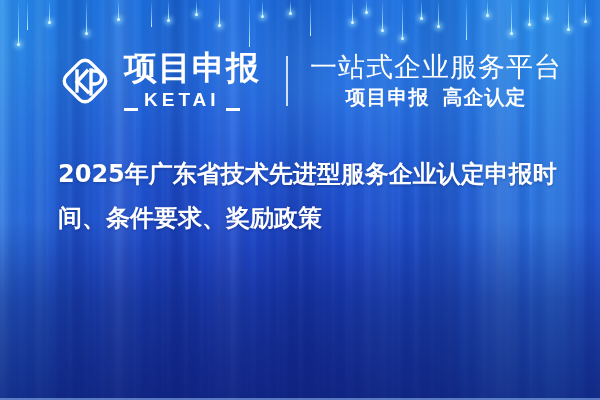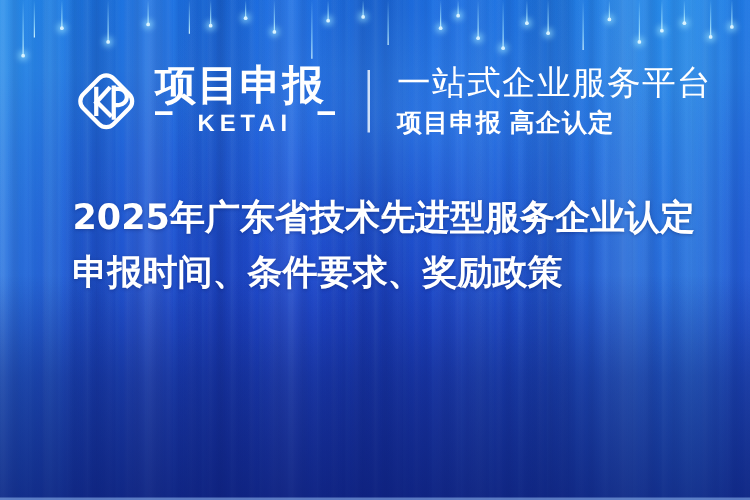--- a/index.html
+++ b/index.html
@@ -163,23 +163,23 @@
     font-size: 33px;
     line-height: 1.04;
     font-weight: 700;
     color: #ffffff;
     letter-spacing: 1px;
     white-space: nowrap;
     font-family: "DejaVu Sans", "Liberation Sans", sans-serif;
   }
   .logo-en-row {
     display: flex;
-    align-items: flex-start;
+    align-items: flex-end;
     margin-top: 3px;
-    gap: 20px;
+    gap: 6px;
   }
   .logo-dash {
     height: 3px;
     width: 14px;
     background: #ffffff;
     flex: none;
   }
   .logo-en {
     font-size: 19px;
     font-weight: 700;
@@ -212,30 +212,31 @@
     font-family: "DejaVu Sans", "Liberation Sans", sans-serif;
   }
   .tagline-sub {
     margin-top: 5px;
     font-size: 20px;
     line-height: 1.1;
     color: #ffffff;
     letter-spacing: 1px;
     white-space: nowrap;
     font-weight: 700;
-    font-family: Liberation Serif, serif;
+    font-family: Liberation Mono, monospace;
+    text-align: center;
   }
 
   
   .headline {
     position: absolute;
     left: 58px;
     top: 152px;
     width: 520px;
-    font-size: 28px;
+    font-size: 24px;
     line-height: 44px;
     font-weight: 700;
     color: #ffffff;
     letter-spacing: 0px;
     font-family: "DejaVu Sans", "Liberation Sans", sans-serif;
     text-shadow: 0 1px 3px rgba(6,20,80,0.35);
   }
 </style>
 </head>
 <body>

